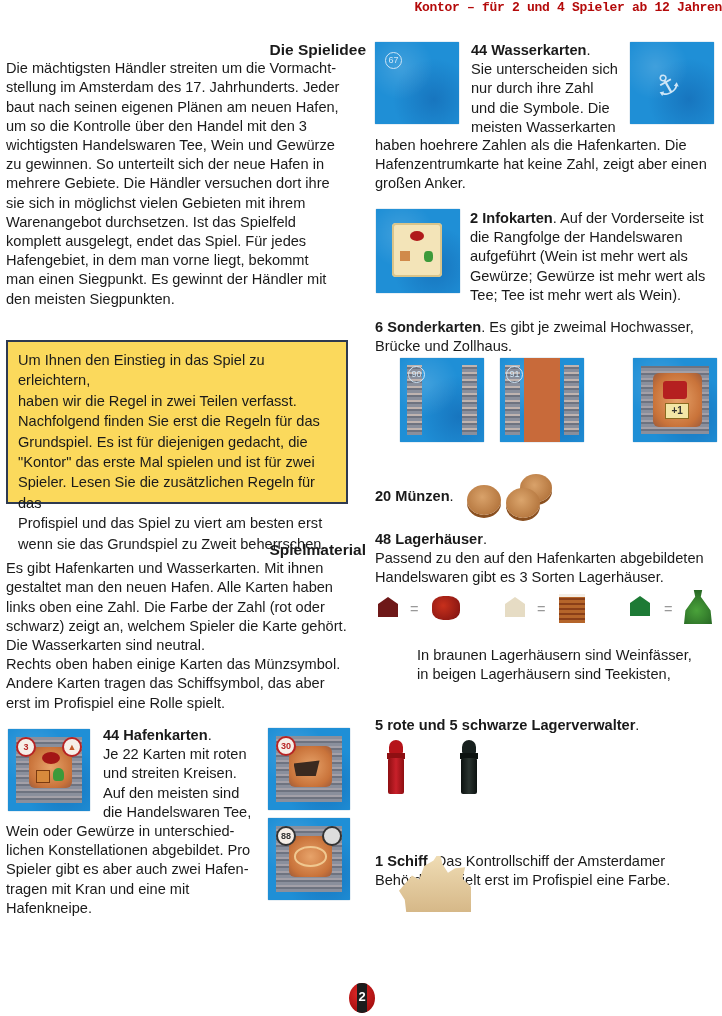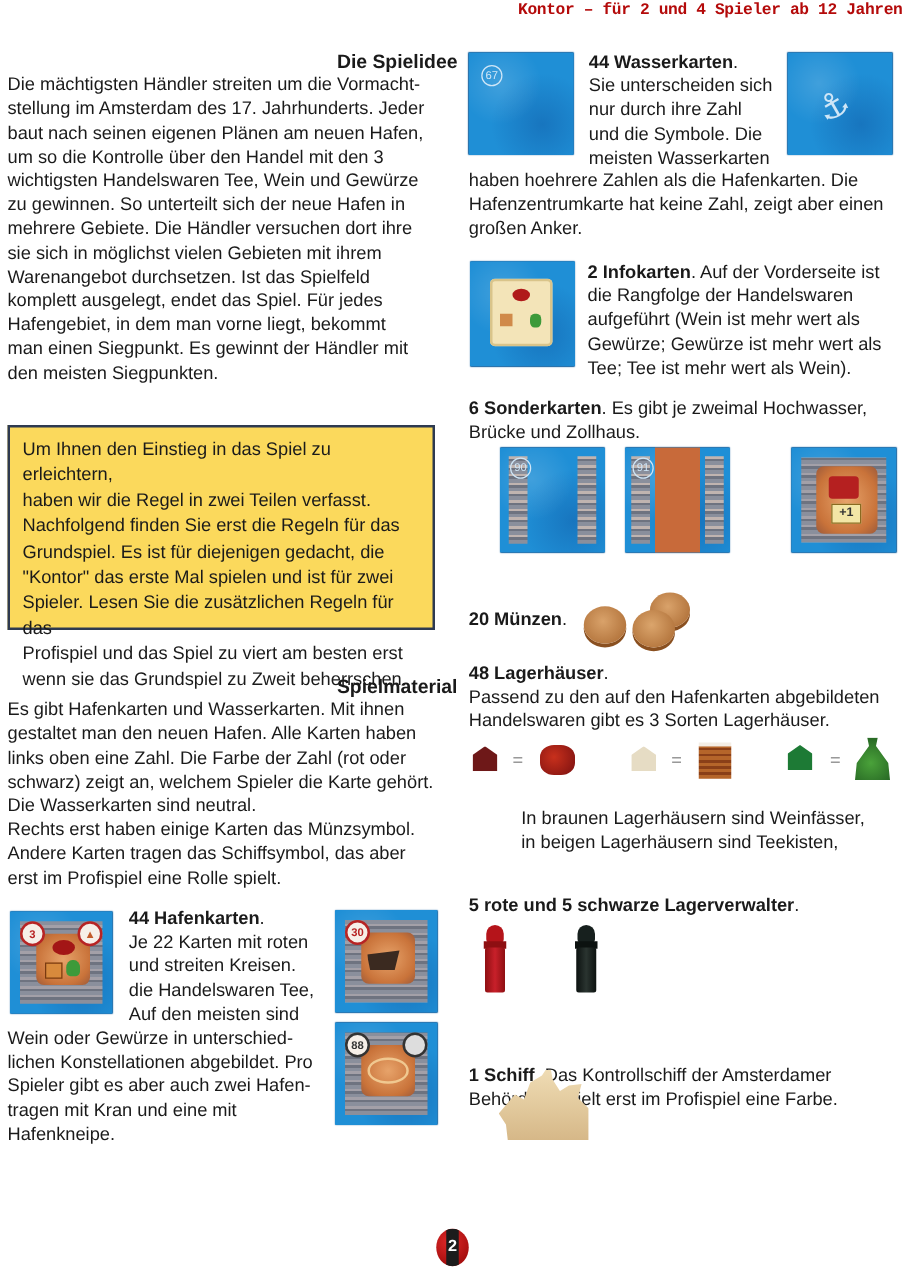--- a/index.html
+++ b/index.html
@@ -75,42 +75,42 @@
   <div>wenn sie das Grundspiel zu Zweit beherrschen.</div>
 </div>
 
 <div class="txt" style="left:6px; top:540px; width:360px;">
   <div class="h">Spielmaterial</div>
   <div>Es gibt Hafenkarten und Wasserkarten. Mit ihnen</div>
   <div>gestaltet man den neuen Hafen. Alle Karten haben</div>
   <div>links oben eine Zahl. Die Farbe der Zahl (rot oder</div>
   <div>schwarz) zeigt an, welchem Spieler die Karte gehört.</div>
   <div>Die Wasserkarten sind neutral.</div>
-  <div>Rechts erst haben einige Karten das Münzsymbol.</div>
+  <div>Rechts oben haben einige Karten das Münzsymbol.</div>
   <div>Andere Karten tragen das Schiffsymbol, das aber</div>
   <div>erst im Profispiel eine Rolle spielt.</div>
 </div>
 
 <div class="card" style="left:8px; top:729px; width:82px; height:82px;">
   <div class="harbor-inner"></div>
   <div class="harbor-center">
     <div style="position:absolute; left:30%; top:12%; width:18px; height:12px; border-radius:50%; background:#a31616;"></div>
     <div style="position:absolute; left:15%; top:55%; width:12px; height:11px; background:#d88a3c; border:1px solid #7a3a10;"></div>
     <div style="position:absolute; left:55%; top:50%; width:11px; height:13px; border-radius:45% 45% 30% 30%; background:#3d9a3a;"></div>
   </div>
   <div class="num-badge" style="left:8px; top:8px;">3</div>
   <div class="num-badge" style="right:8px; top:8px; left:auto; color:#c25a2a;">▲</div>
 </div>
 
 <div class="txt" style="left:103px; top:726px; width:160px;">
   <div><span class="b">44 Hafenkarten</span>.</div>
   <div>Je 22 Karten mit roten</div>
   <div>und streiten Kreisen.</div>
+  <div>Auf den meisten sind</div>
   <div>die Handelswaren Tee,</div>
-  <div>Auf den meisten sind</div>
 </div>
 <div class="txt" style="left:6px; top:822px; width:260px;">
   <div>Wein oder Gewürze in unterschied-</div>
   <div>lichen Konstellationen abgebildet. Pro</div>
   <div>Spieler gibt es aber auch zwei Hafen-</div>
   <div>tragen mit Kran und eine mit</div>
   <div>Hafenkneipe.</div>
 </div>
 
 <div class="card" style="left:268px; top:728px; width:82px; height:82px;">

